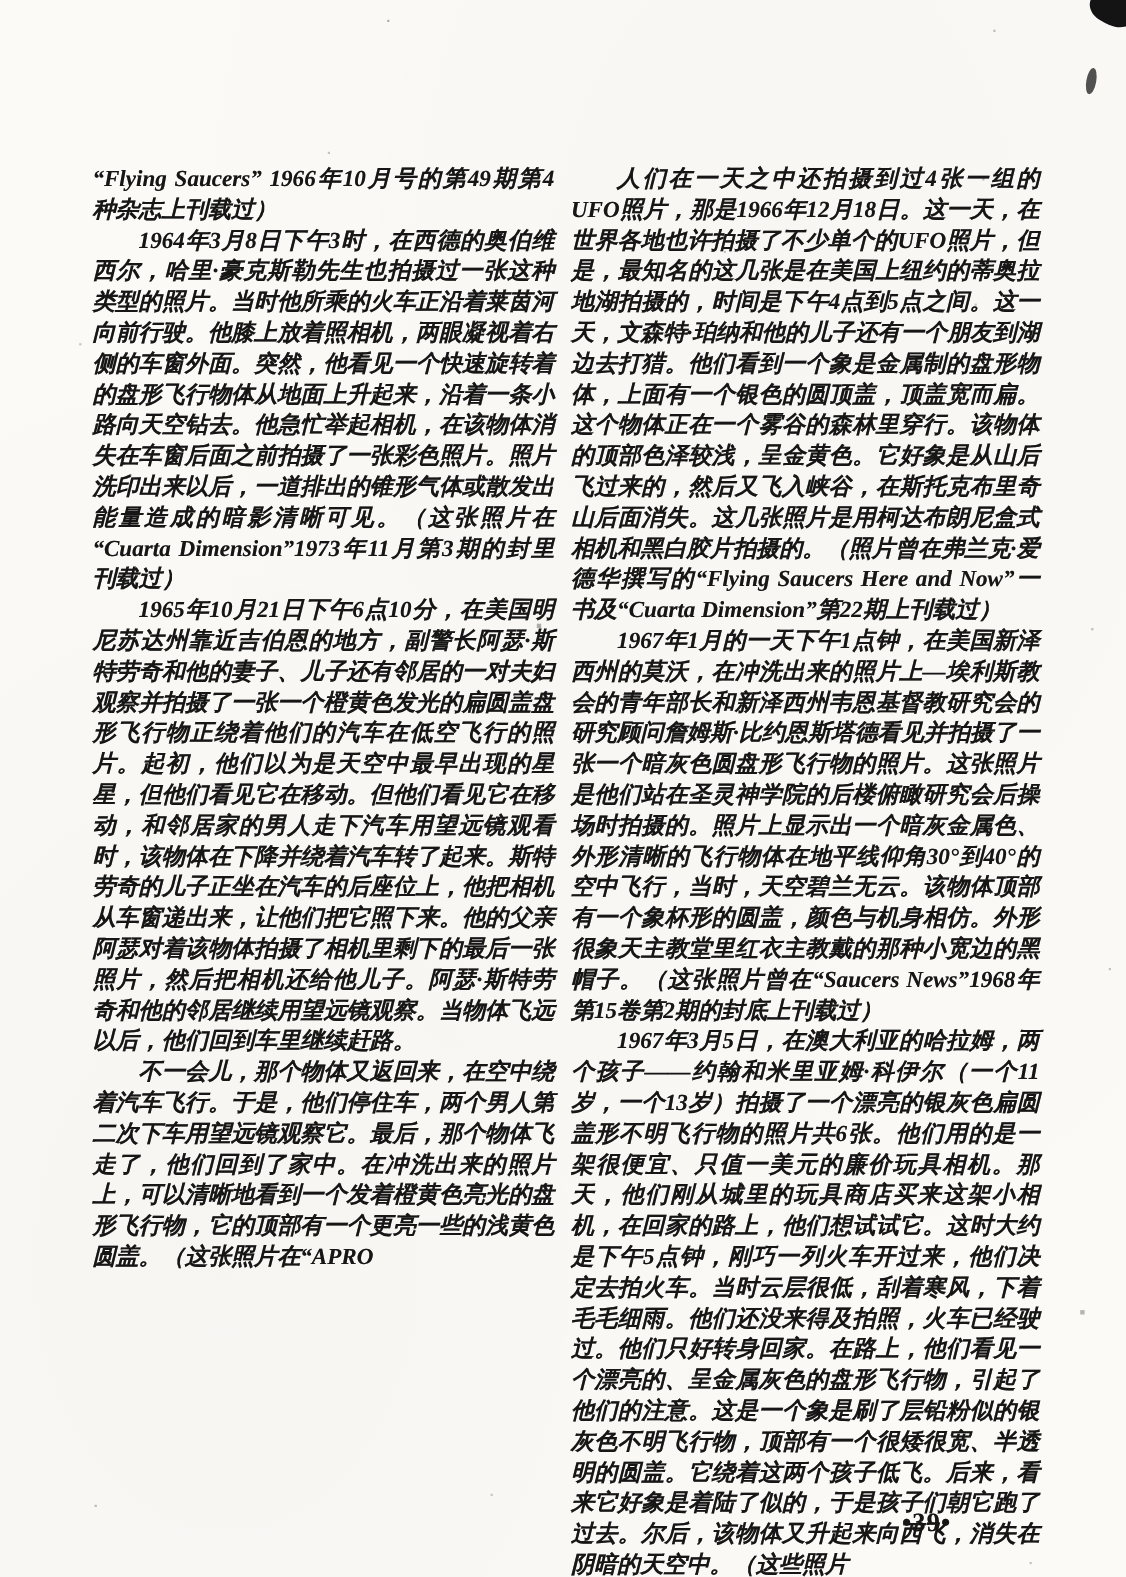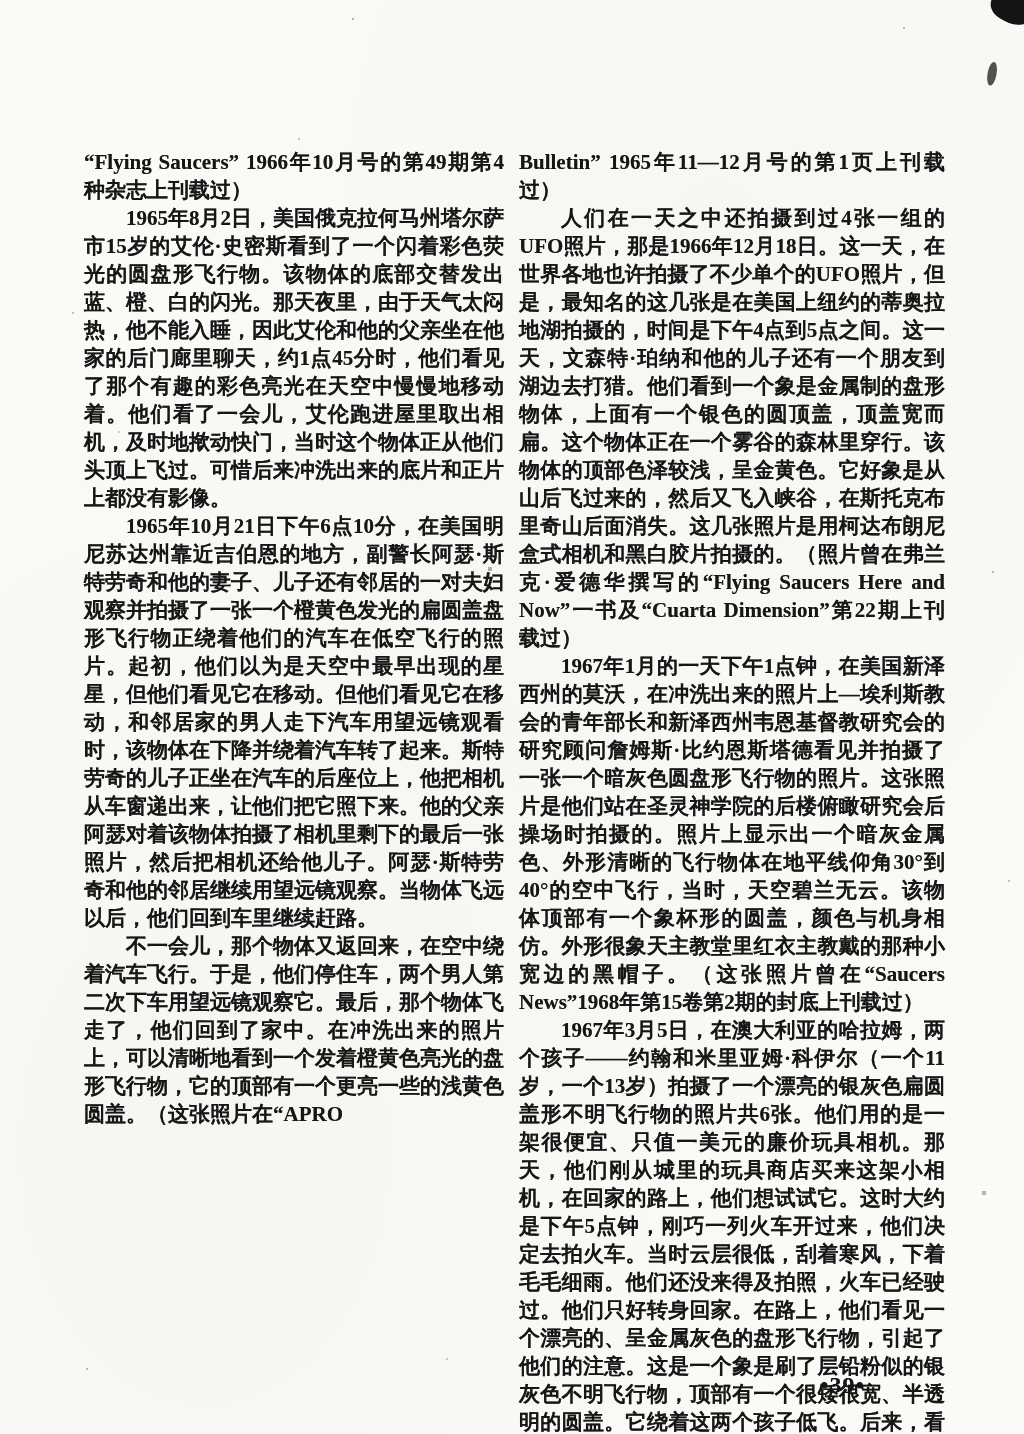--- a/index.html
+++ b/index.html
@@ -27,21 +27,21 @@
     top: 148px;
     color: #161616;
     font-size: 21px;
     line-height: 28px;
     font-weight: 600;
     text-align: justify;
     text-shadow: 0 0 0.5px rgba(20,20,20,0.55);
   }
   .col-left  { left: 84px;  width: 420px; }
   .col-right { left: 519px; width: 426px; }
-  .col p { margin: 0; padding: 0; }
+  .col p { margin: 0; padding: 0; font-style: italic; }
   .col p.indent { text-indent: 2em; }
   .page-number {
     position: absolute;
     left: 820px;
     top: 1372px;
     font-size: 24px;
     font-weight: 700;
     color: #161616;
     letter-spacing: 1px;
     text-shadow: 0 0 0.5px rgba(20,20,20,0.6);
@@ -97,27 +97,26 @@
 </head>
 <body>
 
 <div class="page">
 
   <div class="noise"></div>
   <div class="corner-blob"></div>
 
   <div class="col col-left">
     <p>“Flying Saucers” 1966年10月号的第49期第4种杂志上刊载过）</p>
-    <p class="indent">1965年8月2日，美国俄克拉何马州塔尔萨市15岁的艾伦·史密斯看到了一个闪着彩色荧光的圆盘形飞行物。该物体的底部交替发出蓝、橙、白的闪光。那天夜里，由于天气太闷热，他不能入睡，因此艾伦和他的父亲坐在他家的后门廊里聊天，约1点45分时，他们看见了那个有趣的彩色亮光在天空中慢慢地移动着。他们看了一会儿，艾伦跑进屋里取出相机，及时地揿动快门，当时这个物体正从他们头顶上飞过。可惜后来冲洗出来的底片和正片上都没有影像。</p>
+    <p class="indent">1964年3月8日下午3时，在西德的奥伯维西尔，哈里·豪克斯勒先生也拍摄过一张这种类型的照片。当时他所乘的火车正沿着莱茵河向前行驶。他膝上放着照相机，两眼凝视着右侧的车窗外面。突然，他看见一个快速旋转着的盘形飞行物体从地面上升起来，沿着一条小路向天空钻去。他急忙举起相机，在该物体消失在车窗后面之前拍摄了一张彩色照片。照片洗印出来以后，一道排出的锥形气体或散发出能量造成的暗影清晰可见。（这张照片在“Cuarta Dimension”1973年11月第3期的封里刊载过）</p>
     <p class="indent">1965年10月21日下午6点10分，在美国明尼苏达州靠近吉伯恩的地方，副警长阿瑟·斯特劳奇和他的妻子、儿子还有邻居的一对夫妇观察并拍摄了一张一个橙黄色发光的扁圆盖盘形飞行物正绕着他们的汽车在低空飞行的照片。起初，他们以为是天空中最早出现的星星，但他们看见它在移动。但他们看见它在移动，和邻居家的男人走下汽车用望远镜观看时，该物体在下降并绕着汽车转了起来。斯特劳奇的儿子正坐在汽车的后座位上，他把相机从车窗递出来，让他们把它照下来。他的父亲阿瑟对着该物体拍摄了相机里剩下的最后一张照片，然后把相机还给他儿子。阿瑟·斯特劳奇和他的邻居继续用望远镜观察。当物体飞远以后，他们回到车里继续赶路。</p>
     <p class="indent">不一会儿，那个物体又返回来，在空中绕着汽车飞行。于是，他们停住车，两个男人第二次下车用望远镜观察它。最后，那个物体飞走了，他们回到了家中。在冲洗出来的照片上，可以清晰地看到一个发着橙黄色亮光的盘形飞行物，它的顶部有一个更亮一些的浅黄色圆盖。（这张照片在“APRO</p>
   </div>
 
   <div class="col col-right">
-    <p>Bulletin” 1965年11—12月号的第1页上刊载过）</p>
     <p class="indent">人们在一天之中还拍摄到过4张一组的UFO照片，那是1966年12月18日。这一天，在世界各地也许拍摄了不少单个的UFO照片，但是，最知名的这几张是在美国上纽约的蒂奥拉地湖拍摄的，时间是下午4点到5点之间。这一天，文森特·珀纳和他的儿子还有一个朋友到湖边去打猎。他们看到一个象是金属制的盘形物体，上面有一个银色的圆顶盖，顶盖宽而扁。这个物体正在一个雾谷的森林里穿行。该物体的顶部色泽较浅，呈金黄色。它好象是从山后飞过来的，然后又飞入峡谷，在斯托克布里奇山后面消失。这几张照片是用柯达布朗尼盒式相机和黑白胶片拍摄的。（照片曾在弗兰克·爱德华撰写的“Flying Saucers Here and Now”一书及“Cuarta Dimension”第22期上刊载过）</p>
     <p class="indent">1967年1月的一天下午1点钟，在美国新泽西州的莫沃，在冲洗出来的照片上—埃利斯教会的青年部长和新泽西州韦恩基督教研究会的研究顾问詹姆斯·比约恩斯塔德看见并拍摄了一张一个暗灰色圆盘形飞行物的照片。这张照片是他们站在圣灵神学院的后楼俯瞰研究会后操场时拍摄的。照片上显示出一个暗灰金属色、外形清晰的飞行物体在地平线仰角30°到40°的空中飞行，当时，天空碧兰无云。该物体顶部有一个象杯形的圆盖，颜色与机身相仿。外形很象天主教堂里红衣主教戴的那种小宽边的黑帽子。（这张照片曾在“Saucers News”1968年第15卷第2期的封底上刊载过）</p>
     <p class="indent">1967年3月5日，在澳大利亚的哈拉姆，两个孩子——约翰和米里亚姆·科伊尔（一个11岁，一个13岁）拍摄了一个漂亮的银灰色扁圆盖形不明飞行物的照片共6张。他们用的是一架很便宜、只值一美元的廉价玩具相机。那天，他们刚从城里的玩具商店买来这架小相机，在回家的路上，他们想试试它。这时大约是下午5点钟，刚巧一列火车开过来，他们决定去拍火车。当时云层很低，刮着寒风，下着毛毛细雨。他们还没来得及拍照，火车已经驶过。他们只好转身回家。在路上，他们看见一个漂亮的、呈金属灰色的盘形飞行物，引起了他们的注意。这是一个象是刷了层铅粉似的银灰色不明飞行物，顶部有一个很矮很宽、半透明的圆盖。它绕着这两个孩子低飞。后来，看来它好象是着陆了似的，于是孩子们朝它跑了过去。尔后，该物体又升起来向西飞，消失在阴暗的天空中。（这些照片</p>
   </div>
 
   <div class="page-number">•39•</div>
 
 </div>
 
 </body></html>

